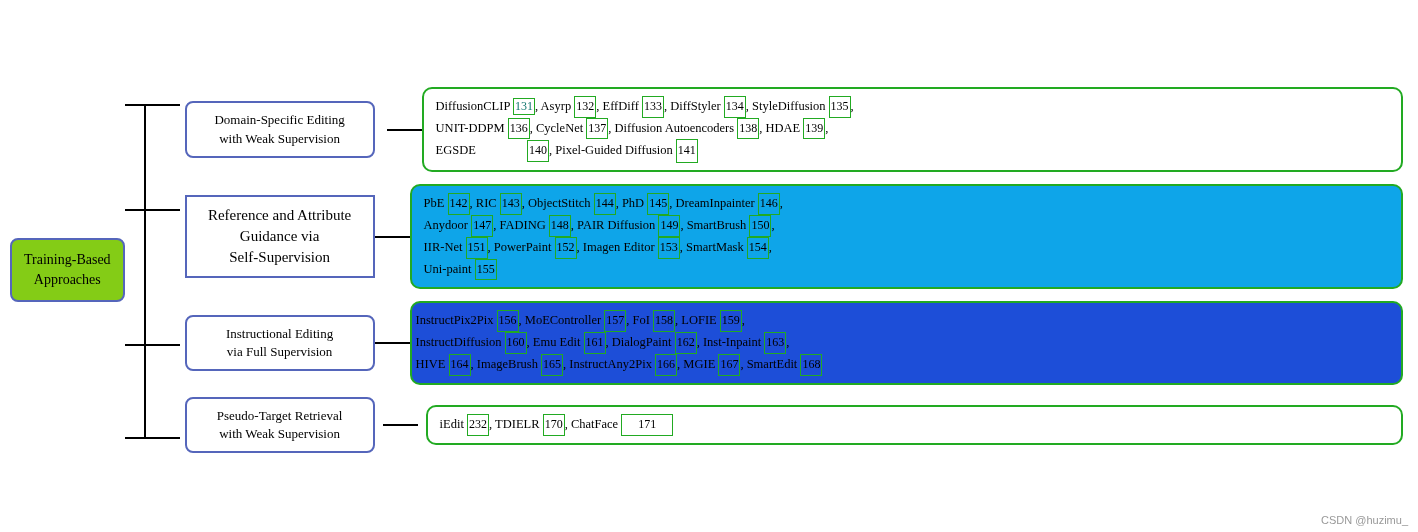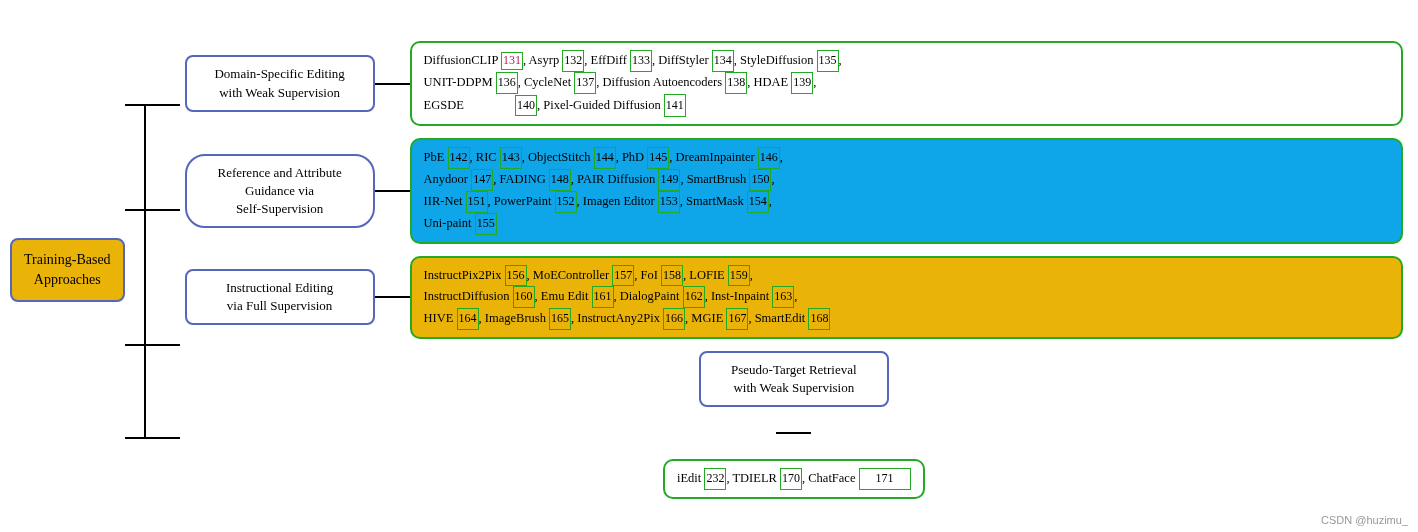--- a/index.html
+++ b/index.html
@@ -12,33 +12,33 @@
       overflow: hidden;
       position: relative;
     }
 
     .ref-num {
       display: inline-block;
       border: 1.5px solid #22aa22;
       padding: 0 1px;
       font-size: 12px;
       line-height: 1.3;
-      color: #be185d;
+      color: #0f766e;
     }
   </style>
 </head>
 <body>
 
 <div style="width:1418px; height:532px; position:relative; background:#fff; overflow:hidden;">
 
   <div style="display:flex; flex-direction:column; width:100%; height:100%; padding:8px 15px 0 10px;">
 
     <div style="display:flex; flex-direction:row; align-items:center; flex:1; min-height:0;">
 
-      <div style="border:2px solid #5566bb; border-radius:8px; padding:10px 12px; font-size:14px; text-align:center; background:#eab308; flex-shrink:0; line-height:1.4;">
+      <div style="border:2px solid #5566bb; border-radius:8px; padding:10px 12px; font-size:14px; text-align:center; background:#84cc16; flex-shrink:0; line-height:1.4;">
         <span style="white-space:pre-line;">Training-Based
 Approaches</span>
       </div>
 
       <svg width="60" height="440" style="flex-shrink:0; overflow:visible;">
 
         <line x1="20" y1="55" x2="20" y2="388" stroke="#000" stroke-width="2"></line>
 
         <line x1="0" y1="55" x2="55" y2="55" stroke="#000" stroke-width="2"></line>
 
@@ -47,63 +47,63 @@
         <line x1="0" y1="295" x2="55" y2="295" stroke="#000" stroke-width="2"></line>
 
         <line x1="0" y1="388" x2="55" y2="388" stroke="#000" stroke-width="2"></line>
 
         <line x1="20" y1="55" x2="20" y2="388" stroke="#000" stroke-width="2"></line>
       </svg>
 
       <div style="display:flex; flex-direction:column; flex:1; gap:8px;">
 
         <div style="display:flex; flex-direction:row; align-items:center; gap:0;">
-          <div style="border:2px solid #5566bb; border-radius:8px; padding:8px 10px; font-size:13px; text-align:center; background:#fff; flex-shrink:0; width:190px; line-height:1.4; margin-right:0;">
+          <div style="border:2px solid #5566bb; border-radius:8px; padding:8px 10px; font-size:13px; text-align:center; background:#fff; flex-shrink:0; width:190px; line-height:1.4; margin-right:12px;">
             Domain-Specific Editing<br>with Weak Supervision
           </div>
           <svg width="35" height="20" style="flex-shrink:0;">
             <line x1="0" y1="10" x2="35" y2="10" stroke="#000" stroke-width="2"></line>
           </svg>
           <div style="border:2px solid #22aa22; border-radius:10px; padding:7px 12px; font-size:12.5px; line-height:1.65; background:#fff; flex:1;">
             DiffusionCLIP <span class="ref-num" style="border:1.5px solid #22aa22; padding:0 1px; display:inline-block; font-size:12px;">131</span>, Asyrp <span style="border:1.5px solid #22aa22; padding:0 1px; display:inline-block; font-size:12px;">132</span>, EffDiff <span style="border:1.5px solid #22aa22; padding:0 1px; display:inline-block; font-size:12px;">133</span>, DiffStyler <span style="border:1.5px solid #22aa22; padding:0 1px; display:inline-block; font-size:12px;">134</span>, StyleDiffusion <span style="border:1.5px solid #22aa22; padding:0 1px; display:inline-block; font-size:12px;">135</span>,<br>
             UNIT-DDPM <span style="border:1.5px solid #22aa22; padding:0 1px; display:inline-block; font-size:12px;">136</span>, CycleNet <span style="border:1.5px solid #22aa22; padding:0 1px; display:inline-block; font-size:12px;">137</span>, Diffusion Autoencoders <span style="border:1.5px solid #22aa22; padding:0 1px; display:inline-block; font-size:12px;">138</span>, HDAE <span style="border:1.5px solid #22aa22; padding:0 1px; display:inline-block; font-size:12px;">139</span>,<br>
             EGSDE <span style="border:1.5px solid #22aa22; padding:0 1px; display:inline-block; font-size:12px;margin-left:48px;">140</span>, Pixel-Guided Diffusion <span style="border:1.5px solid #22aa22; padding:1px 1px; display:inline-block; font-size:12px;">141</span>
           </div>
         </div>
 
         <div style="display:flex; flex-direction:row; align-items:center; gap:0; margin-top:4px;">
-          <div style="border:2px solid #5566bb; border-radius:20px; padding:8px 10px; font-size:13px; text-align:center; background:#fff; flex-shrink:0; width:190px; line-height:1.4;">
+          <div style="border:2px solid #5566bb; border-radius:0; padding:8px 10px; font-size:15px; text-align:center; background:#fff; flex-shrink:0; width:190px; line-height:1.4;">
             Reference and Attribute<br>Guidance via<br>Self-Supervision
           </div>
           <svg width="35" height="20" style="flex-shrink:0;">
             <line x1="0" y1="10" x2="35" y2="10" stroke="#000" stroke-width="2"></line>
           </svg>
           <div style="border:2px solid #22aa22; border-radius:10px; padding:7px 12px; font-size:12.5px; line-height:1.65; background:#0ea5e9; flex:1;">
             PbE <span style="border:1.5px solid #22aa22; padding:0 1px; display:inline-block; font-size:12px;">142</span>, RIC <span style="border:1.5px solid #22aa22; padding:0 1px; display:inline-block; font-size:12px;">143</span>, ObjectStitch <span style="border:1.5px solid #22aa22; padding:0 1px; display:inline-block; font-size:12px;">144</span>, PhD <span style="border:1.5px solid #22aa22; padding:0 1px; display:inline-block; font-size:12px;">145</span>, DreamInpainter <span style="border:1.5px solid #22aa22; padding:0 1px; display:inline-block; font-size:12px;">146</span>,<br>
             Anydoor <span style="border:1.5px solid #22aa22; padding:0 1px; display:inline-block; font-size:12px;">147</span>, FADING <span style="border:1.5px solid #22aa22; padding:0 1px; display:inline-block; font-size:12px;">148</span>, PAIR Diffusion <span style="border:1.5px solid #22aa22; padding:0 1px; display:inline-block; font-size:12px;">149</span>, SmartBrush <span style="border:1.5px solid #22aa22; padding:0 1px; display:inline-block; font-size:12px;">150</span>,<br>
             IIR-Net <span style="border:1.5px solid #22aa22; padding:0 1px; display:inline-block; font-size:12px;">151</span>, PowerPaint <span style="border:1.5px solid #22aa22; padding:0 1px; display:inline-block; font-size:12px;">152</span>, Imagen Editor <span style="border:1.5px solid #22aa22; padding:0 1px; display:inline-block; font-size:12px;">153</span>, SmartMask <span style="border:1.5px solid #22aa22; padding:0 1px; display:inline-block; font-size:12px;">154</span>,<br>
             Uni-paint <span style="border:1.5px solid #22aa22; padding:0 1px; display:inline-block; font-size:12px;">155</span>
           </div>
         </div>
 
         <div style="display:flex; flex-direction:row; align-items:center; gap:0; margin-top:4px;">
           <div style="border:2px solid #5566bb; border-radius:8px; padding:8px 10px; font-size:13px; text-align:center; background:#fff; flex-shrink:0; width:190px; line-height:1.4;">
             Instructional Editing<br>via Full Supervision
           </div>
           <svg width="35" height="20" style="flex-shrink:0;">
             <line x1="0" y1="10" x2="35" y2="10" stroke="#000" stroke-width="2"></line>
           </svg>
-          <div style="border:2px solid #22aa22; border-radius:10px; padding:7px 12px; font-size:12.5px; line-height:1.65; background:#eab308; flex:1;">
+          <div style="border:2px solid #22aa22; border-radius:10px; padding:7px 4px; font-size:12.5px; line-height:1.65; background:#1d4ed8; flex:1;">
             InstructPix2Pix <span style="border:1.5px solid #22aa22; padding:0 1px; display:inline-block; font-size:12px;">156</span>, MoEController <span style="border:1.5px solid #22aa22; padding:0 1px; display:inline-block; font-size:12px;">157</span>, FoI <span style="border:1.5px solid #22aa22; padding:0 1px; display:inline-block; font-size:12px;">158</span>, LOFIE <span style="border:1.5px solid #22aa22; padding:0 1px; display:inline-block; font-size:12px;">159</span>,<br>
             InstructDiffusion <span style="border:1.5px solid #22aa22; padding:0 1px; display:inline-block; font-size:12px;">160</span>, Emu Edit <span style="border:1.5px solid #22aa22; padding:0 1px; display:inline-block; font-size:12px;">161</span>, DialogPaint <span style="border:1.5px solid #22aa22; padding:0 1px; display:inline-block; font-size:12px;">162</span>, Inst-Inpaint <span style="border:1.5px solid #22aa22; padding:0 1px; display:inline-block; font-size:12px;">163</span>,<br>
             HIVE <span style="border:1.5px solid #22aa22; padding:0 1px; display:inline-block; font-size:12px;">164</span>, ImageBrush <span style="border:1.5px solid #22aa22; padding:0 1px; display:inline-block; font-size:12px;">165</span>, InstructAny2Pix <span style="border:1.5px solid #22aa22; padding:0 1px; display:inline-block; font-size:12px;">166</span>, MGIE <span style="border:1.5px solid #22aa22; padding:0 1px; display:inline-block; font-size:12px;">167</span>, SmartEdit <span style="border:1.5px solid #22aa22; padding:0 1px; display:inline-block; font-size:12px;">168</span>
           </div>
         </div>
 
-        <div style="display:flex; flex-direction:column; align-items:center; gap:16px; margin-top:4px;justify-content:flex-end;">
+        <div style="display:flex; flex-direction:row; align-items:center; gap:8px; margin-top:4px;justify-content:flex-end;">
           <div style="border:2px solid #5566bb; border-radius:8px; padding:8px 10px; font-size:13px; text-align:center; background:#fff; flex-shrink:0; width:190px; line-height:1.4;">
             Pseudo-Target Retrieval<br>with Weak Supervision
           </div>
           <svg width="35" height="20" style="flex-shrink:0;">
             <line x1="0" y1="10" x2="35" y2="10" stroke="#000" stroke-width="2"></line>
           </svg>
           <div style="border:2px solid #22aa22; border-radius:10px; padding:7px 12px; font-size:12.5px; line-height:1.65; background:#fff; flex:1;">
             iEdit <span style="border:1.5px solid #22aa22; padding:0 1px; display:inline-block; font-size:12px;">232</span>, TDIELR <span style="border:1.5px solid #22aa22; padding:0 1px; display:inline-block; font-size:12px;">170</span>, ChatFace <span style="border:1.5px solid #22aa22; padding:0 16px; display:inline-block; font-size:12px;">171</span>
           </div>
         </div>

